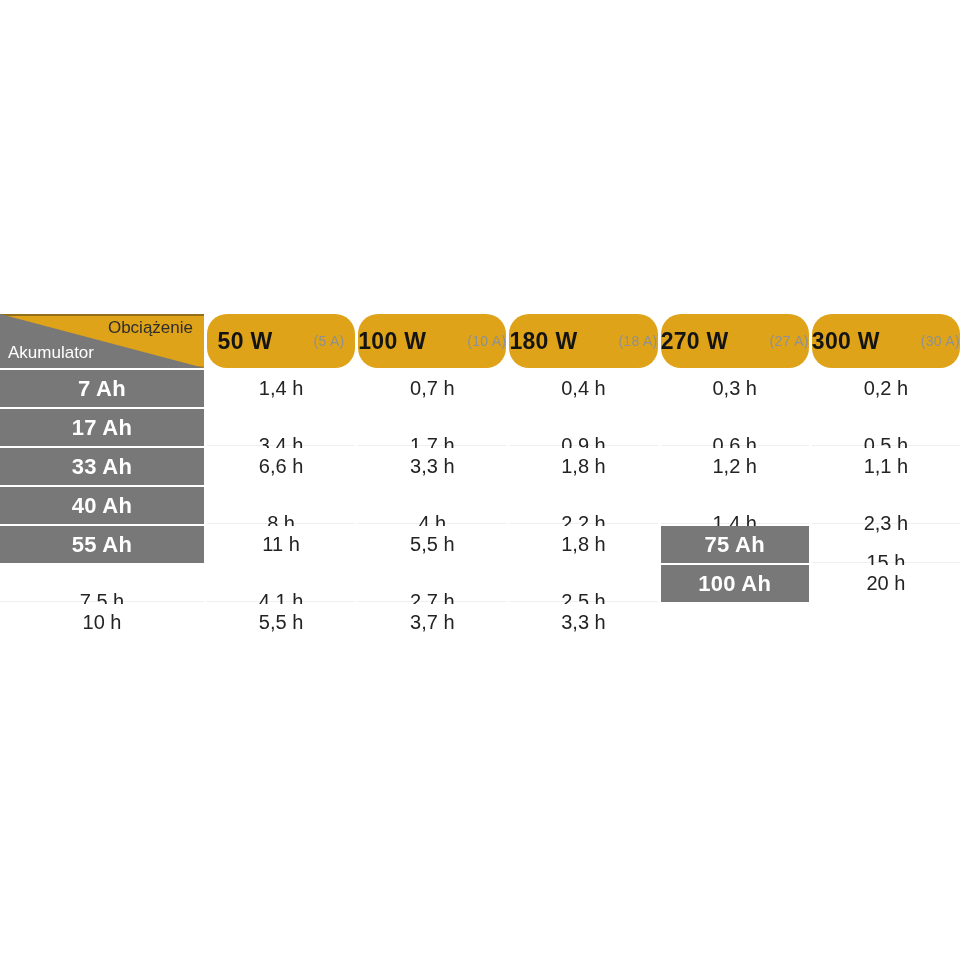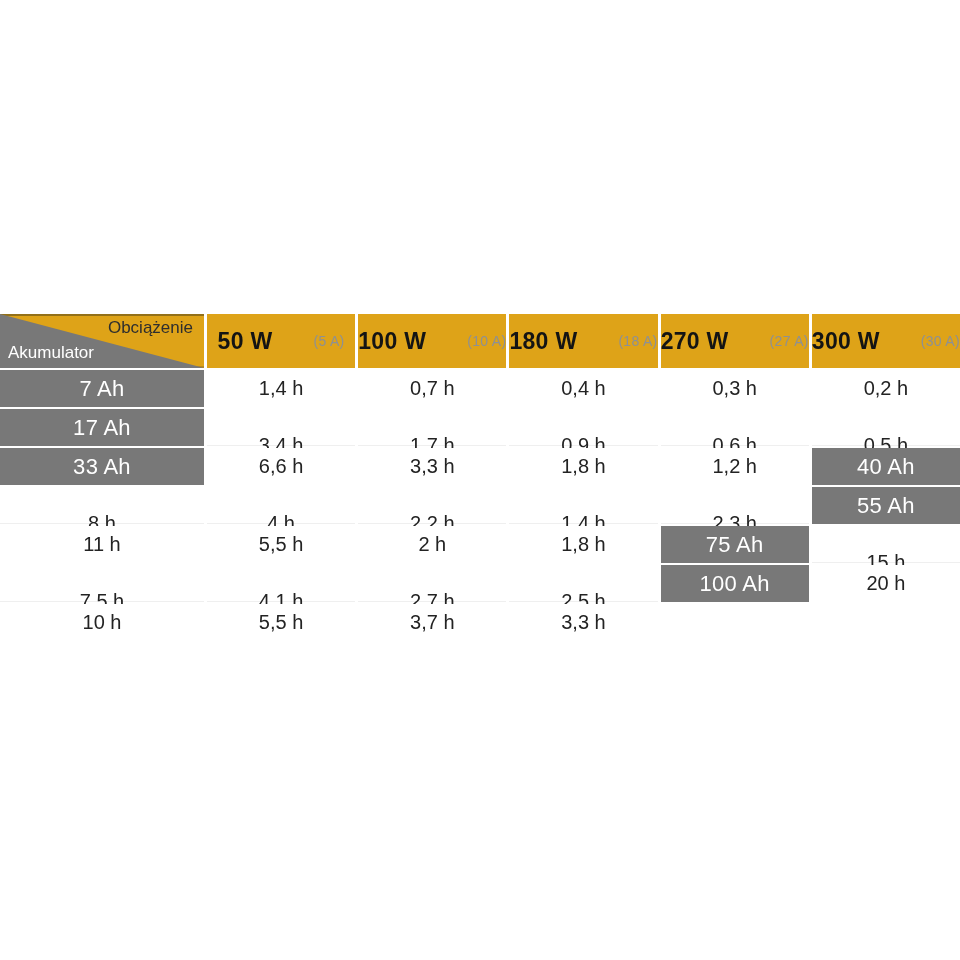--- a/index.html
+++ b/index.html
@@ -37,26 +37,26 @@
   .corner-top-label{
     position:absolute;top:4px;right:11px;
     font-size:17px;color:#2E2E2E;z-index:2;
   }
   .corner-bottom-label{
     position:absolute;bottom:5px;left:8px;
     font-size:17px;color:#FFFFFF;z-index:2;
   }
 
   
-  .header-cell{background:var(--gold);gap:7px;}
+  .header-cell{background:var(--gold);gap:7px;border-radius:20px;}
   .header-cell .power{font-weight:bold;font-size:23px;color:#141414;letter-spacing:.3px;}
   .header-cell .amps{font-size:14px;color:var(--amps);letter-spacing:.3px;margin-left:34px;}
 
   
-  .row-header{background:var(--gray);color:#fff;font-weight:normal;font-size:22px;letter-spacing:.3px;}
+  .row-header{background:var(--gray);color:#fff;font-weight:bold;font-size:22px;letter-spacing:.3px;}
 
   
   .data-cell{background:var(--row-white);font-size:20px;color:var(--ink);}
   .data-cell.alt{background:var(--row-alt);margin-top:36px;}
 </style>
 </head>
 <body>
 
 <div class="stage">
   <div class="runtime-table">
@@ -96,30 +96,30 @@
       <div class="cell data-cell alt">3,4 h</div>
       <div class="cell data-cell alt">1,7 h</div>
       <div class="cell data-cell alt">0,9 h</div>
       <div class="cell data-cell alt">0,6 h</div>
       <div class="cell data-cell alt">0,5 h</div>
       <div class="cell row-header">33 Ah</div>
       <div class="cell data-cell">6,6 h</div>
       <div class="cell data-cell">3,3 h</div>
       <div class="cell data-cell">1,8 h</div>
       <div class="cell data-cell">1,2 h</div>
+      <div class="cell data-cell">1,1 h</div>
       <div class="cell row-header">40 Ah</div>
       <div class="cell data-cell alt">8 h</div>
       <div class="cell data-cell alt">4 h</div>
       <div class="cell data-cell alt">2,2 h</div>
       <div class="cell data-cell alt">1,4 h</div>
       <div class="cell data-cell alt">2,3 h</div>
       <div class="cell row-header">55 Ah</div>
       <div class="cell data-cell">11 h</div>
       <div class="cell data-cell">5,5 h</div>
-      <div class="cell data-cell">2 h</div>
       <div class="cell data-cell">1,8 h</div>
       <div class="cell row-header">75 Ah</div>
       <div class="cell data-cell alt">15 h</div>
       <div class="cell data-cell alt">7,5 h</div>
       <div class="cell data-cell alt">4,1 h</div>
       <div class="cell data-cell alt">2,7 h</div>
       <div class="cell data-cell alt">2,5 h</div>
       <div class="cell row-header">100 Ah</div>
       <div class="cell data-cell">20 h</div>
       <div class="cell data-cell">10 h</div>

